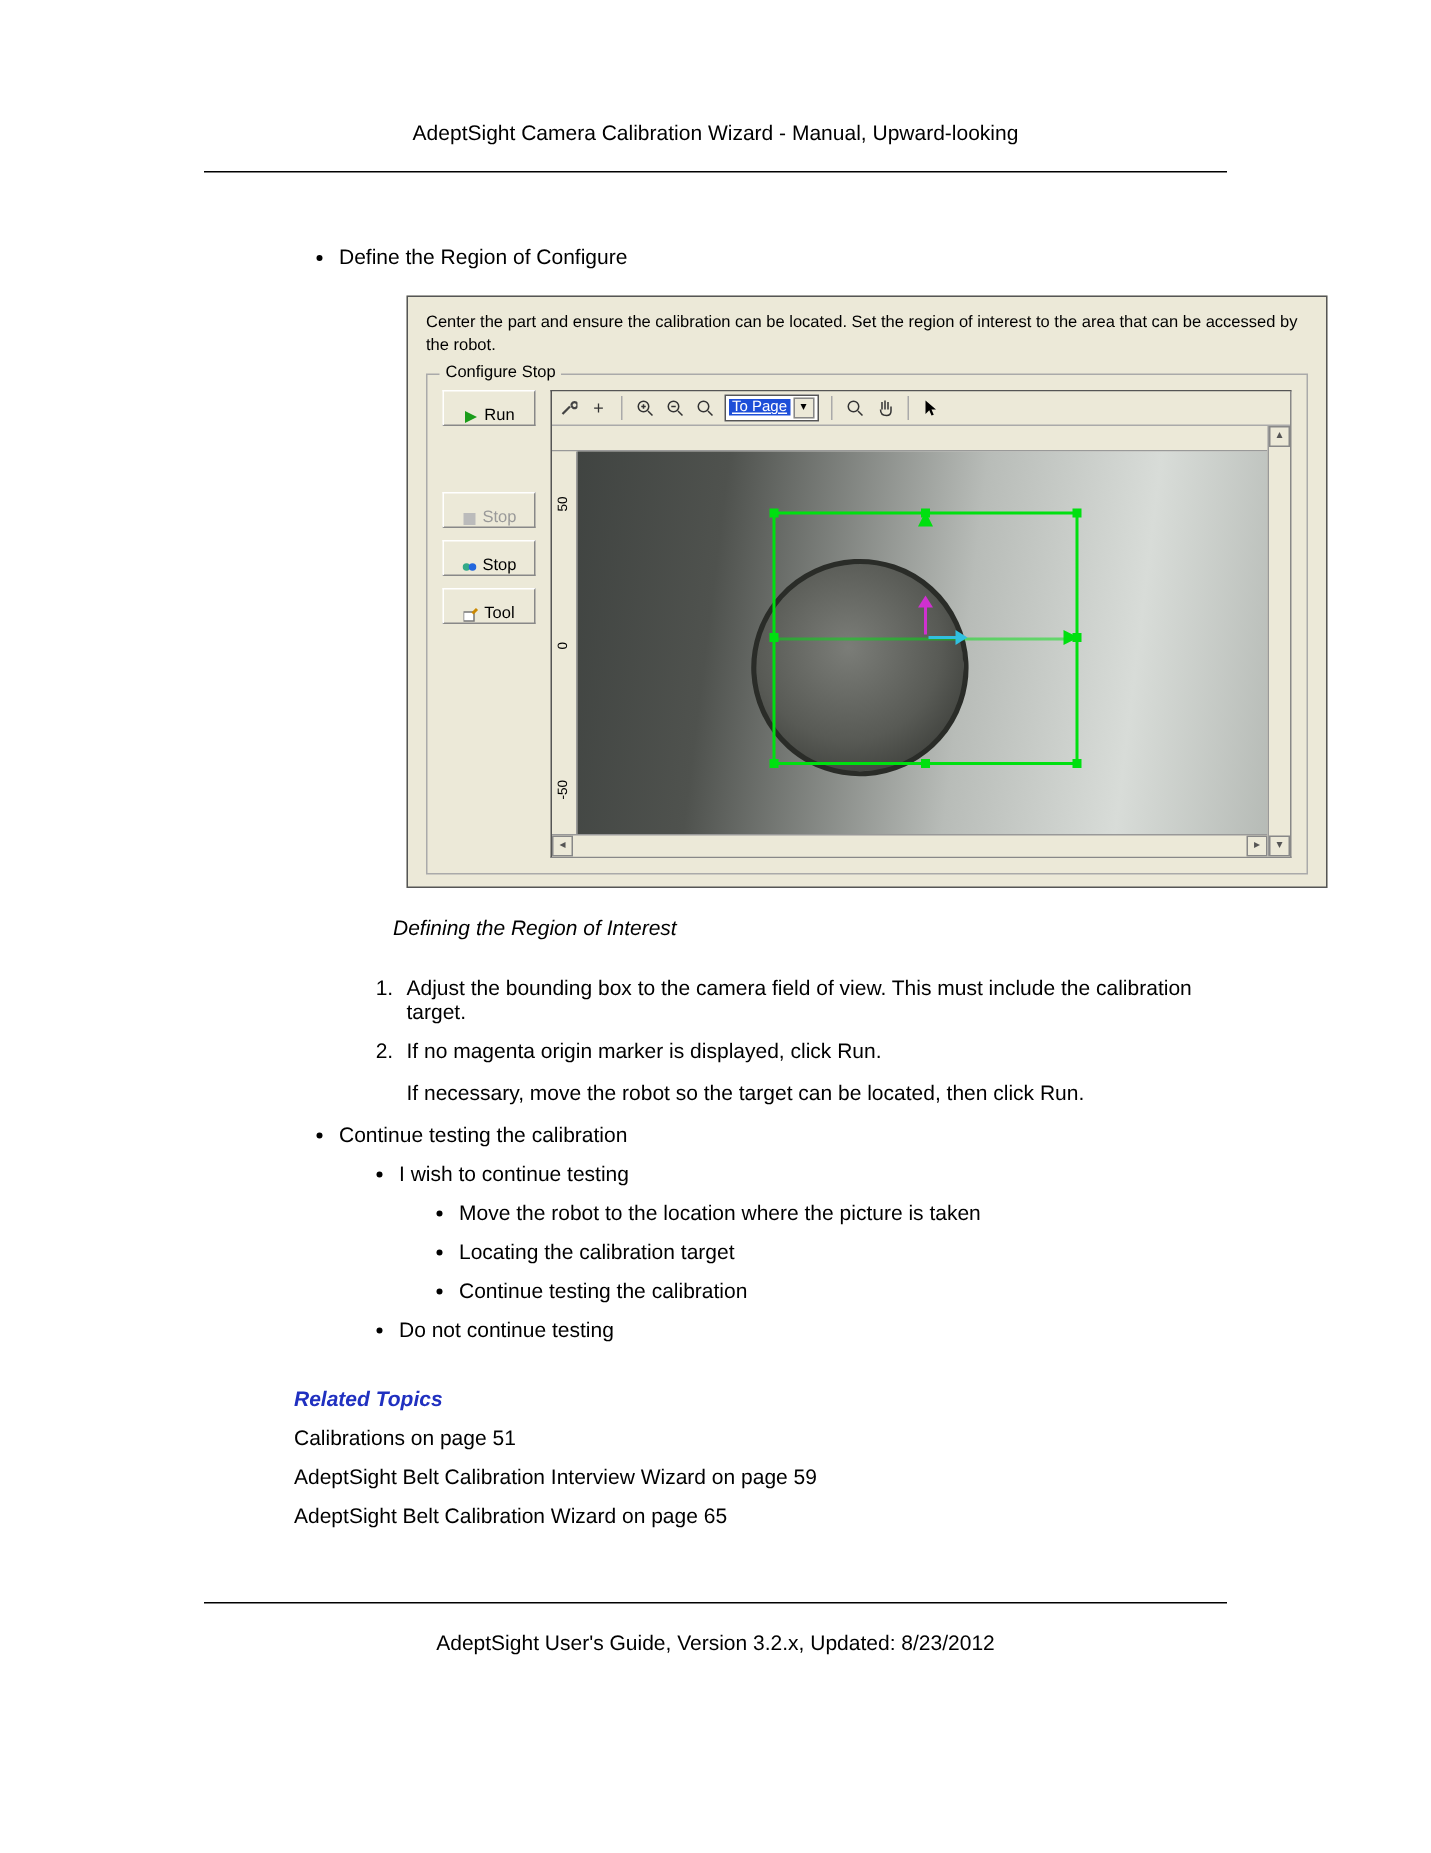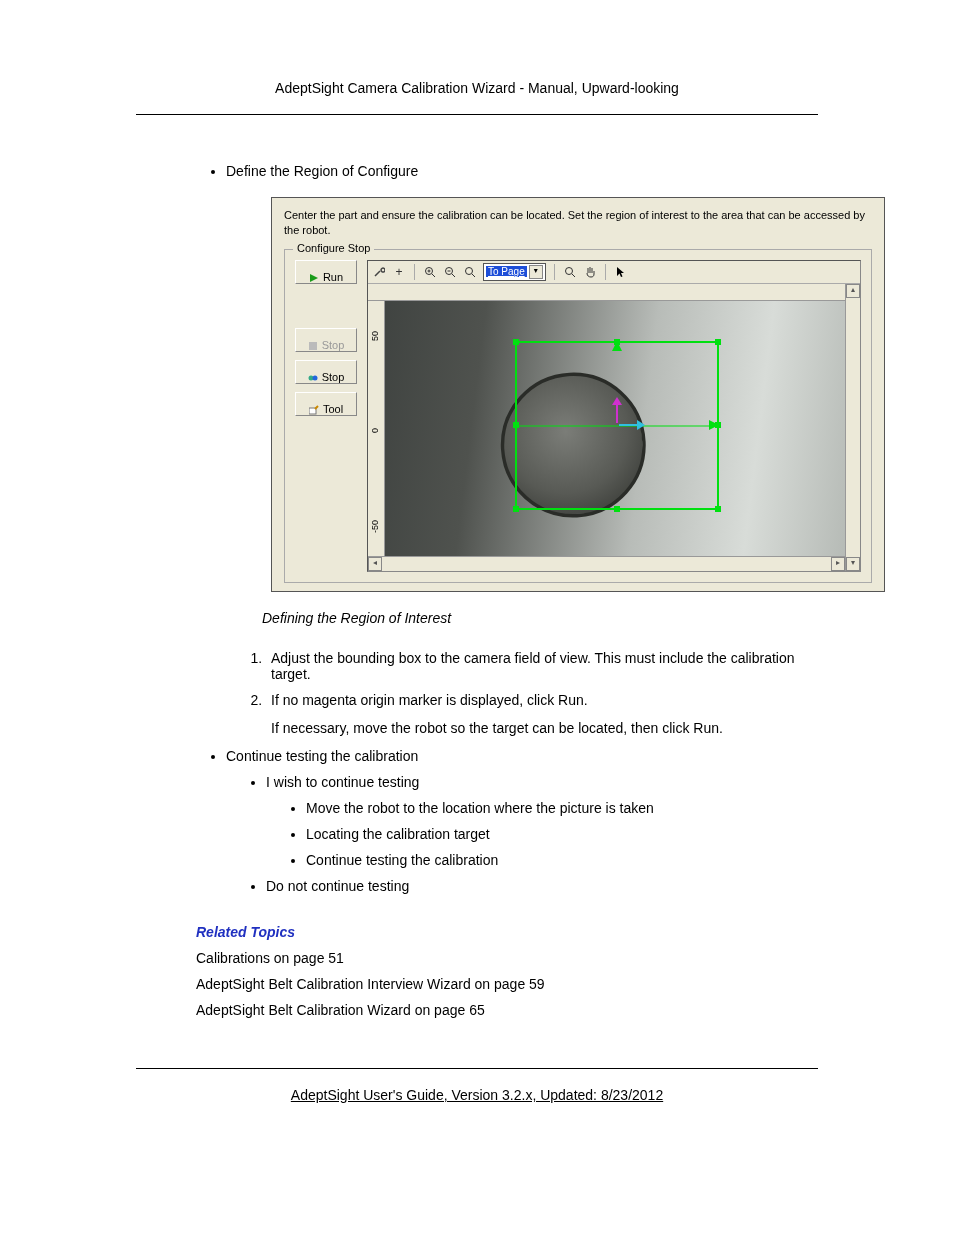--- a/index.html
+++ b/index.html
@@ -47,21 +47,20 @@
     font-style: italic;
     margin-top: 30px;
   }
   .ref { margin: 10px 0; }
   .footer {
     border-top: 1px solid #000;
     margin-top: 50px;
     padding-top: 18px;
     text-align: center;
     font-size: 14px;
-    text-decoration: underline;
   }
   .pagenum { text-align: center; margin-top: 28px; font-size: 14px; }
 
   
   .app-panel {
     width: 614px;
     background: #ece9d8;
     border: 1px solid #555;
     font-family: Tahoma, sans-serif;
     font-size: 11px;

